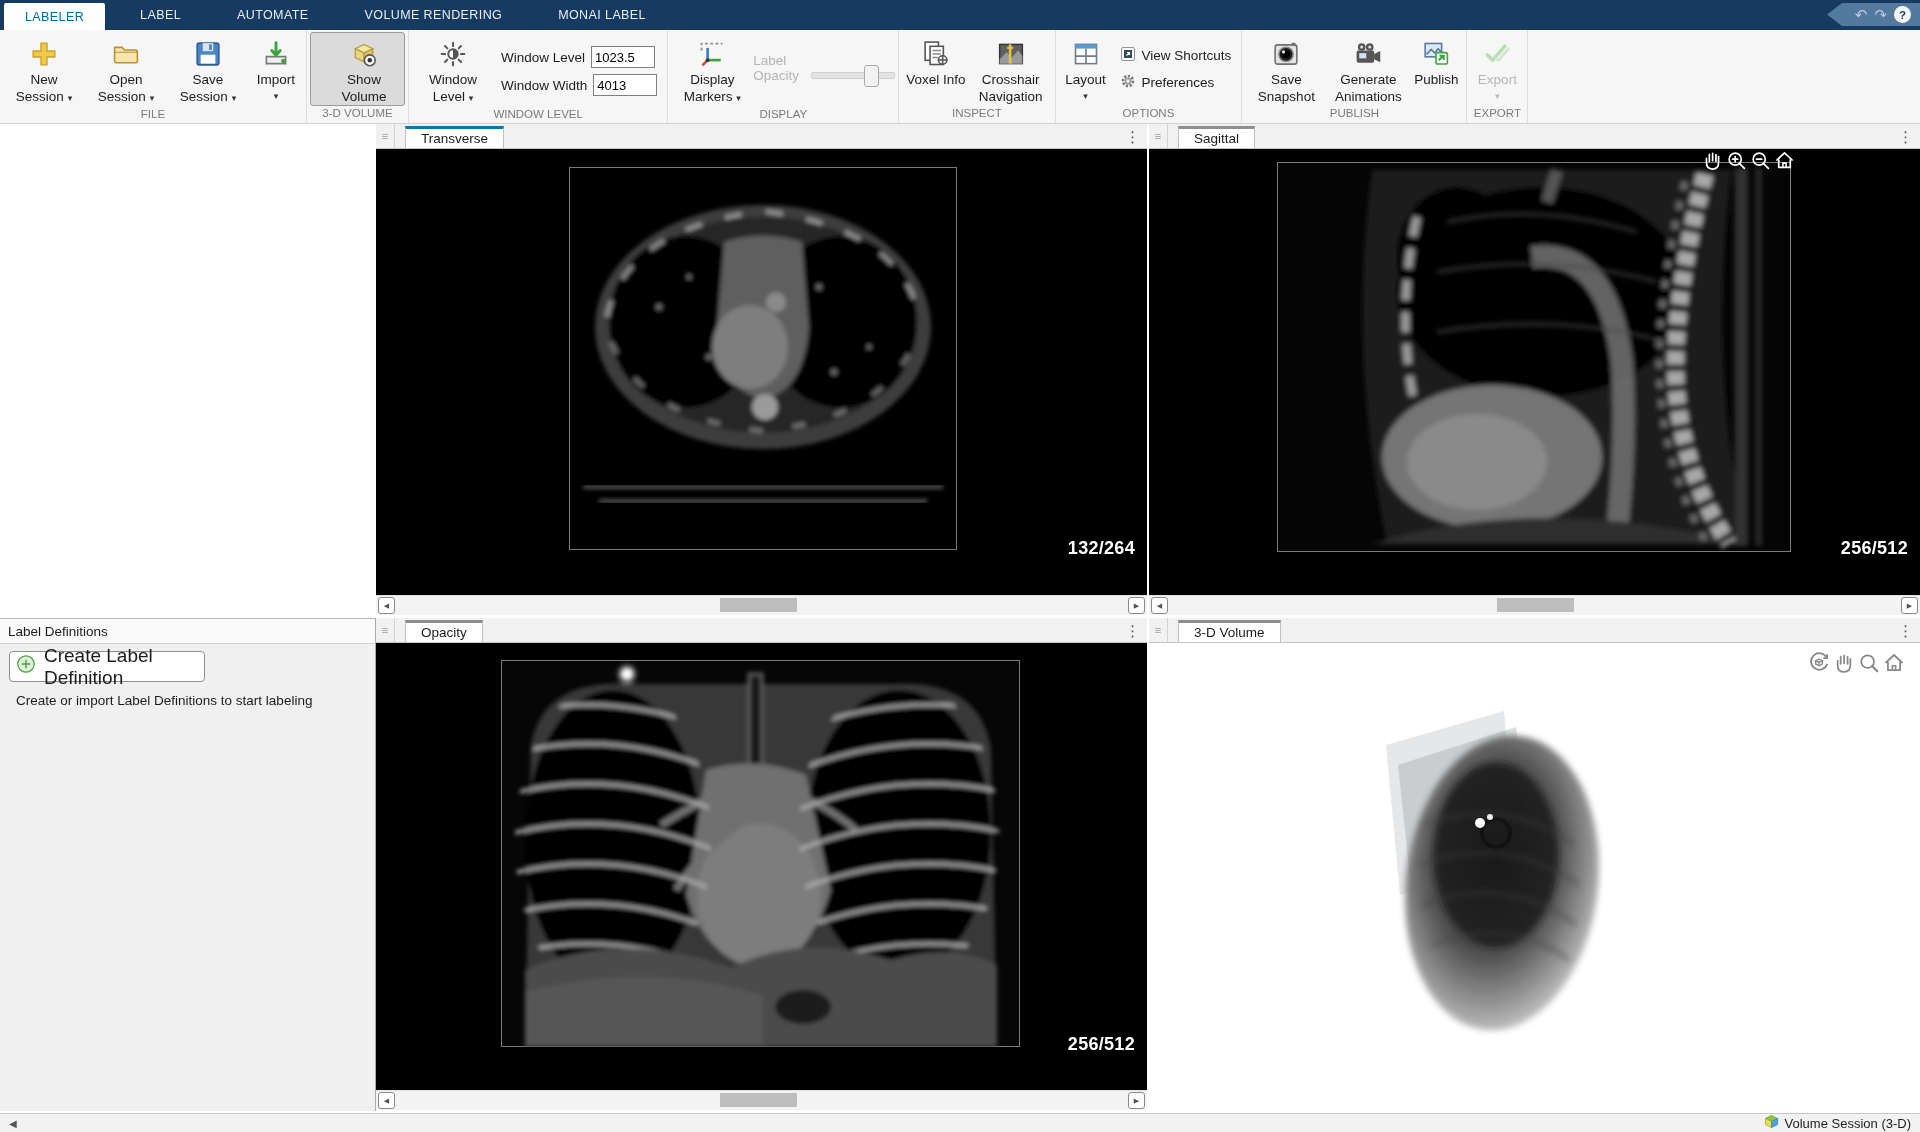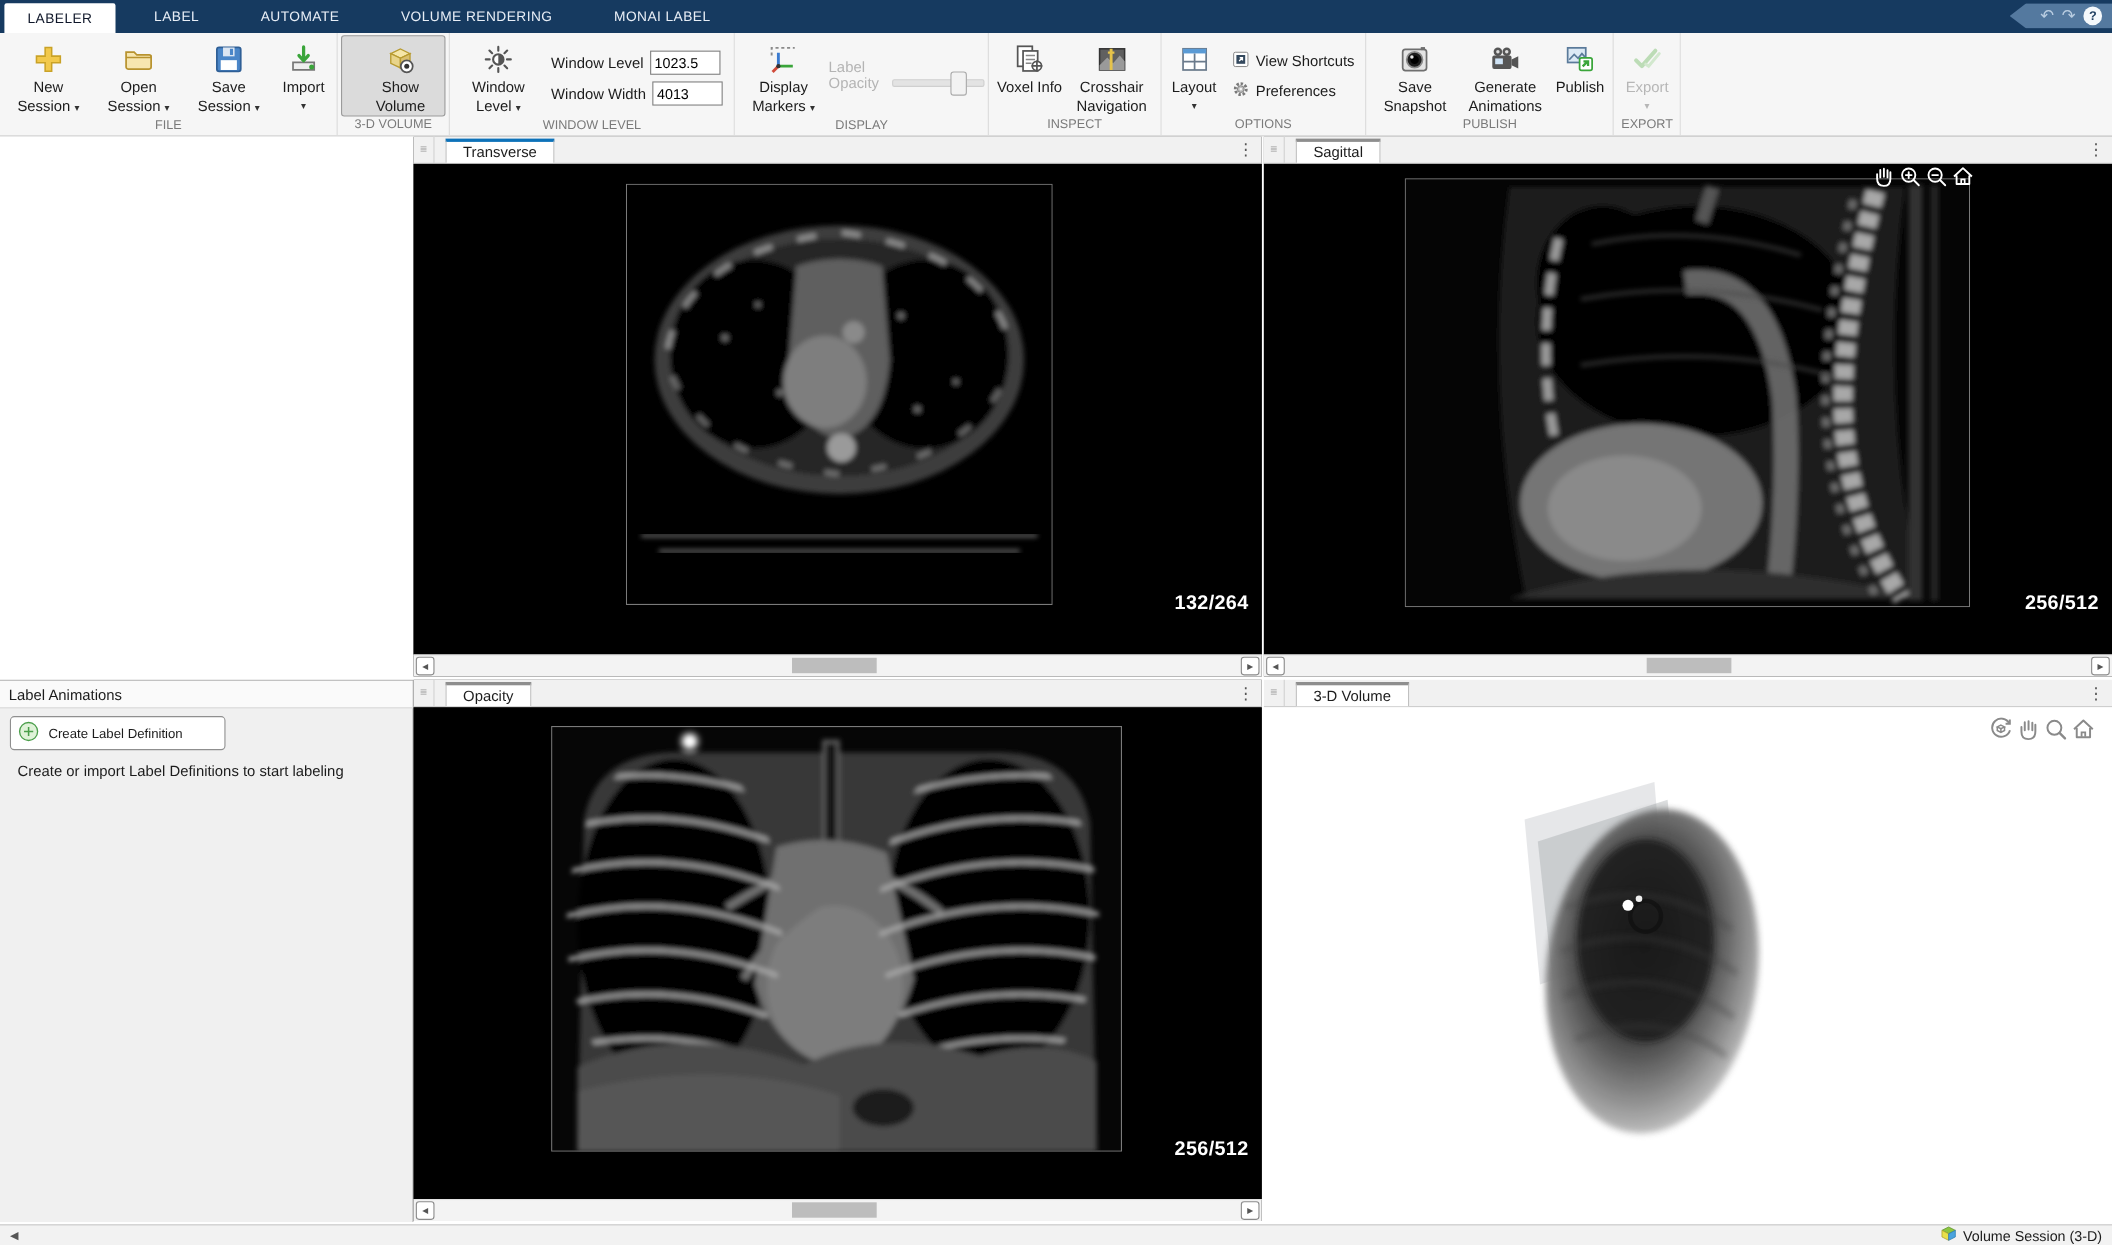--- a/index.html
+++ b/index.html
@@ -1,20 +1,20 @@
 <!DOCTYPE html>
 <html><head>
 <meta charset="utf-8">
 <style>
   html,body{margin:0;padding:0;background:#888;}
   #app{position:relative;width:1920px;height:1132px;background:#fff;font-family:"Liberation Sans",sans-serif;overflow:hidden;-webkit-font-smoothing:antialiased;}
   
   .tabbar{position:absolute;left:0;top:0;right:0;height:30px;background:#163a60;display:flex;align-items:flex-end;padding-left:4px;z-index:5;}
   .rtab{height:30px;display:flex;align-items:center;padding:0 21px;margin-right:14px;color:#e8eef6;font-size:12.5px;letter-spacing:.4px;cursor:pointer;}
-  .rtab.active{background:#fff;color:#0f172a;border-radius:2px 2px 0 0;height:27px;}
+  .rtab.active{background:#fff;color:#0369a1;border-radius:2px 2px 0 0;height:27px;}
   .qat{position:absolute;right:0;top:3px;height:23px;width:84px;background:#54799f;clip-path:polygon(15px 0,100% 0,100% 100%,15px 100%,0 50%);display:flex;align-items:center;justify-content:flex-end;gap:7px;padding-right:9px;}
   .qicon{color:#b9cde1;font-size:15px;line-height:1;cursor:pointer;}
   .qhelp{width:17px;height:17px;border-radius:50%;background:#f4f8fb;color:#1c3c5e;font-size:11.5px;font-weight:bold;display:flex;align-items:center;justify-content:center;cursor:pointer;}
   
   .toolbar{position:absolute;top:30px;left:0;right:0;height:93px;background:#f6f6f6;border-bottom:1px solid #d2d2d2;display:flex;z-index:4;}
   .tb-group{display:flex;flex-direction:column;border-right:1px solid #dcdcdc;}
   .tb-row{flex:1;display:flex;justify-content:center;align-items:stretch;padding:2px 3px 0;}
   .tb-label{height:17px;line-height:14px;text-align:center;font-size:11.5px;color:#7a7a7a;}
   .bigbtn{display:flex;flex-direction:column;align-items:center;padding:3px 3px 0;min-width:46px;cursor:pointer;border:1px solid transparent;}
   .bigbtn .ic{height:36px;display:flex;align-items:center;justify-content:center;}
@@ -34,21 +34,21 @@
   .smallbtn{display:flex;align-items:center;gap:6px;font-size:13.5px;color:#1c1c1c;cursor:pointer;white-space:nowrap;}
   .collapse{position:absolute;right:22px;top:48px;color:#888;font-size:13px;cursor:pointer;}
   
   .panel-title{height:24px;background:#fafafa;border-bottom:1px solid #d4d4d4;font-size:13.5px;color:#1c1c1c;display:flex;align-items:center;padding-left:8px;}
   .db{position:absolute;left:0;top:124px;width:375px;height:491px;background:#fff;border-right:1px solid #ababab;}
   .db-colhead{height:34px;background:#fafafa;border-bottom:1px solid #ababab;position:relative;font-weight:bold;font-size:13.5px;color:#1c1c1c;}
   .db-colhead .cn{position:absolute;left:8px;bottom:6px;}
   .db-colhead .cl{position:absolute;right:7px;top:2px;text-align:right;line-height:16px;width:60px;}
   .db-row{height:23px;margin-top:2px;background:#d9d9d9;border-top:1px solid #9e9e9e;border-bottom:1px solid #9e9e9e;display:flex;align-items:center;padding-left:6px;font-size:13.5px;color:#1c1c1c;cursor:pointer;}
   .ld{position:absolute;left:0;top:618px;width:375px;height:492px;background:#f0f0f0;border-right:1px solid #ababab;border-top:1px solid #b5b5b5;}
-  .ld-btn{position:absolute;left:9px;top:32px;width:188px;height:29px;background:#fff;border:1px solid #8f8f8f;border-radius:4px;display:flex;align-items:center;gap:8px;padding-left:6px;font-size:12px;color:#1c1c1c;cursor:pointer;}
+  .ld-btn{position:absolute;left:9px;top:32px;width:188px;height:29px;background:#fff;border:1px solid #8f8f8f;border-radius:4px;display:flex;align-items:center;gap:8px;padding-left:6px;font-size:19px;color:#1c1c1c;cursor:pointer;}
   .ld-msg{position:absolute;left:16px;top:74px;font-size:13.5px;color:#1c1c1c;}
   
   .main-bg{position:absolute;top:124px;left:376px;right:0;bottom:19px;background:#fff;}
   .vp{position:absolute;background:#000;}
   .vp-header{position:absolute;top:0;left:0;right:0;height:25px;background:#f1f1f1;border-bottom:1px solid #c5c5c5;display:flex;align-items:flex-end;box-sizing:border-box;}
   .vp-grip{width:18px;height:24px;border-right:1px solid #d2d2d2;color:#9a9a9a;font-size:11px;display:flex;align-items:center;justify-content:center;cursor:grab;}
   .vp-tab{height:22px;background:#fff;border:1px solid #c0c0c0;border-bottom:none;border-top:3px solid #8e8e8e;margin-left:10px;padding:0 15px;font-size:13.5px;color:#1c1c1c;display:flex;align-items:center;box-sizing:border-box;cursor:pointer;}
   .vp-tab.focused{border-top-color:#0d72b9;}
   .vp-menu{margin-left:auto;margin-right:7px;align-self:center;color:#555;font-size:15px;cursor:pointer;line-height:1;}
   .vp-body{position:absolute;left:0;right:0;overflow:hidden;background:#000;}
@@ -323,21 +323,21 @@
       </div>
       <div class="tb-label">EXPORT</div>
     </div>
 
     <div style="flex:1;border-right:none;"></div>
   </div>
   <div class="collapse">⌃</div>
 
 
   <div class="ld">
-    <div class="panel-title">Label Animations</div>
+    <div class="panel-title">Label Definitions</div>
     <div class="ld-btn">
       <span>
         <svg width="20" height="20" viewBox="0 0 20 20">
             <circle cx="10" cy="10" r="8.2" fill="#dff2d8" stroke="#4a9e4a" stroke-width="1.2"></circle>
             <path d="M10 5.8v8.4M5.8 10h8.4" stroke="#4a9e4a" stroke-width="1.4"></path>
           </svg>
       </span>
       <span>Create Label Definition</span>
     </div>
     <div class="ld-msg">Create or import Label Definitions to start labeling</div>

